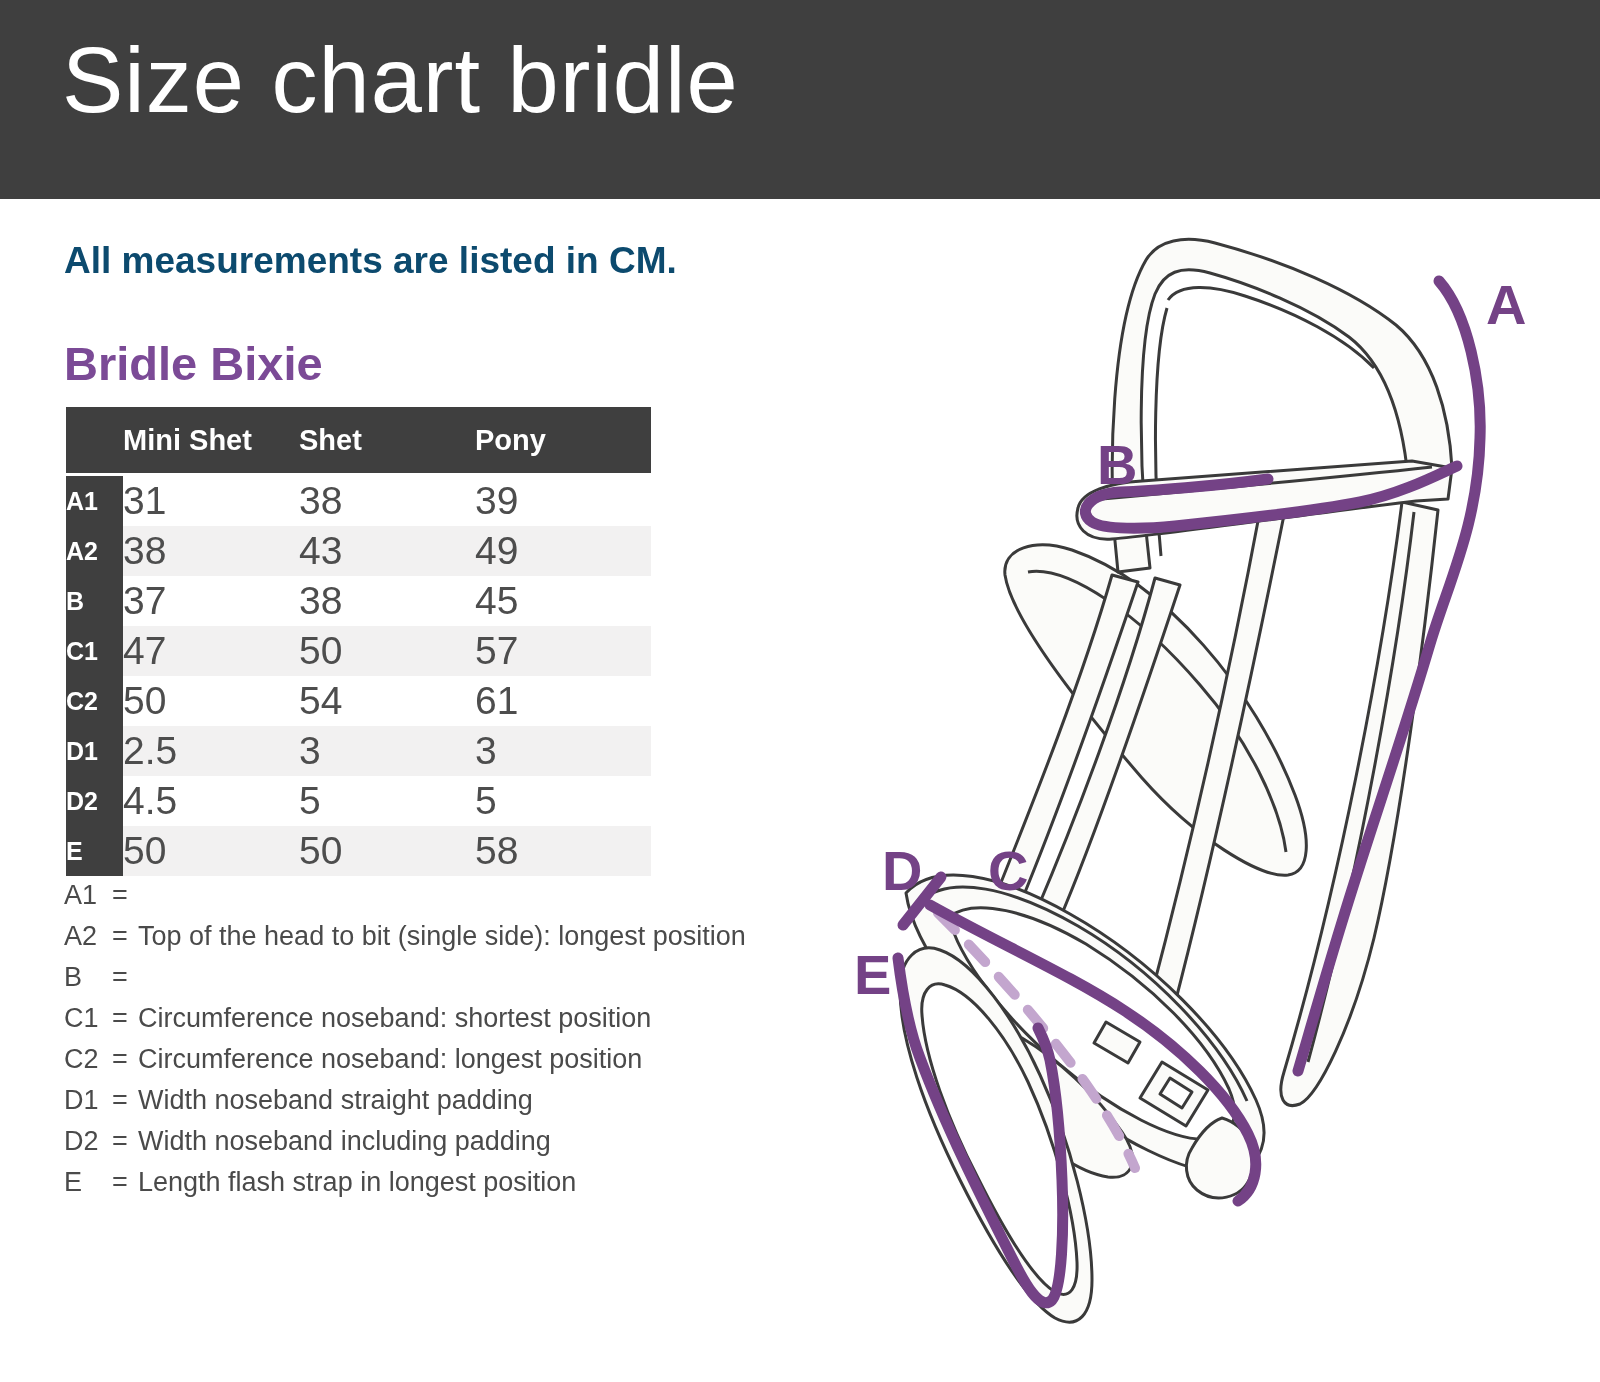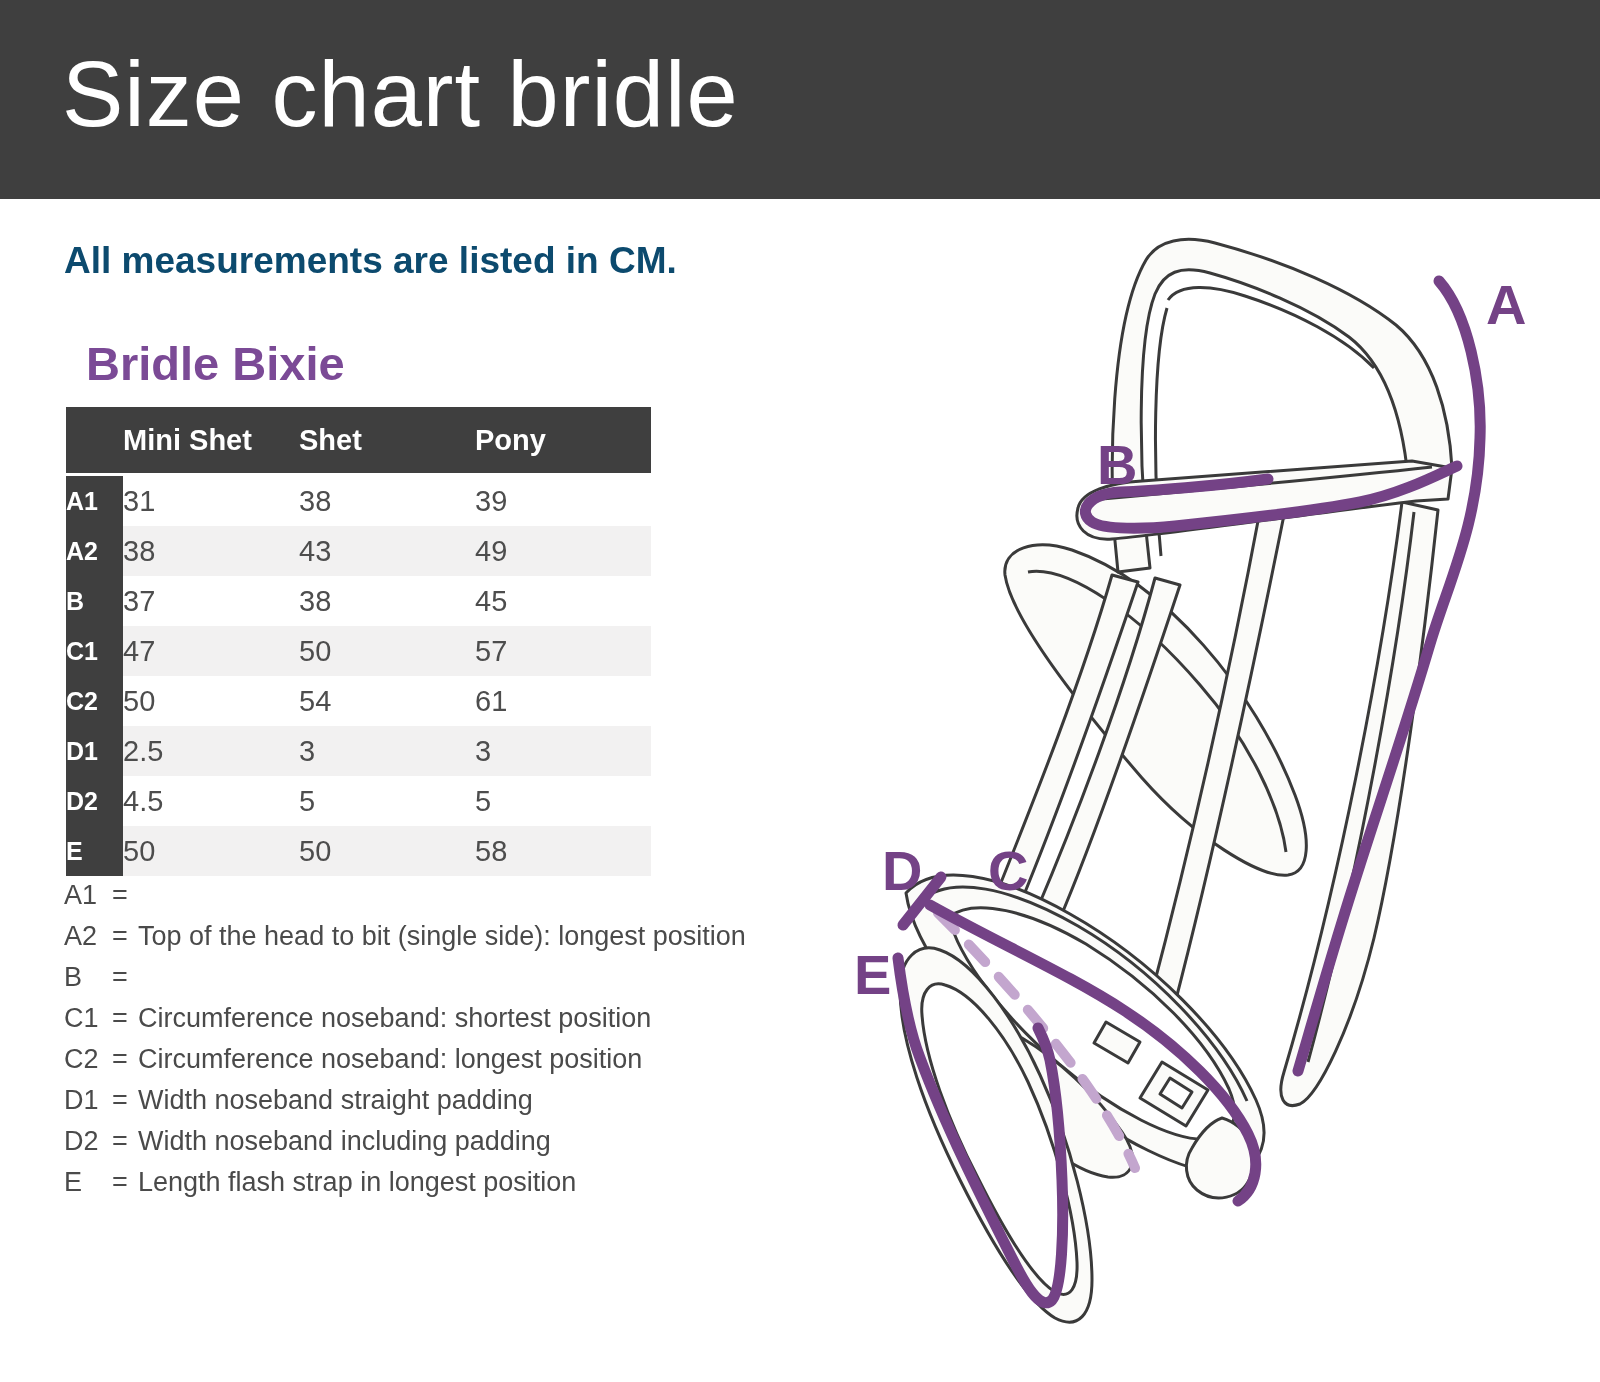--- a/index.html
+++ b/index.html
@@ -3,42 +3,42 @@
 <meta charset="utf-8">
 <style>
   html,body{margin:0;padding:0;}
   body{
     width:1600px;height:1382px;position:relative;background:#ffffff;
     font-family:"Liberation Sans",sans-serif;overflow:hidden;
   }
   
   .header{position:absolute;left:0;top:0;width:1600px;height:199px;background:#3f3f3f;}
   .title{
-    position:absolute;left:62px;top:44px;font-size:92px;font-weight:300;
+    position:absolute;left:62px;top:30px;font-size:92px;font-weight:300;
     color:#ffffff;letter-spacing:1px;line-height:1.1;white-space:nowrap;
   }
   .logo{position:absolute;left:1215px;top:22px;width:330px;height:160px;}
   
   .intro{position:absolute;left:64px;top:240px;font-size:37px;color:#0c4a6e;font-weight:bold;}
-  .product-name{position:absolute;left:64px;top:336px;font-size:47px;font-weight:bold;color:#7b4a96;margin-left:22px;}
+  .product-name{position:absolute;left:64px;top:336px;font-size:47px;font-weight:bold;color:#7b4a96;}
   
   table.size-table{
     position:absolute;left:66px;top:407px;border-collapse:collapse;table-layout:fixed;
   }
   table.size-table th,table.size-table td{padding:0;text-align:left;vertical-align:middle;}
   table.size-table thead th{
     background:#3f3f3f;color:#ffffff;font-size:29px;font-weight:bold;height:66px;
     border-bottom:3px solid #ffffff;
   }
   table.size-table thead th.corner{width:57px;}
   table.size-table thead th.col{width:176px;}
   table.size-table tbody th{
     background:#3f3f3f;color:#ffffff;font-size:25px;font-weight:bold;height:50px;width:57px;
   }
-  table.size-table tbody td{font-size:29px;color:#4d4d4d;height:50px;}
+  table.size-table tbody td{font-size:39px;color:#4d4d4d;height:50px;}
   table.size-table tbody tr.odd td{background:#ffffff;}
   table.size-table tbody tr.even td{background:#f2f1f1;}
   
   .legend{position:absolute;left:64px;top:880px;}
   .legend-line{display:flex;align-items:baseline;height:41px;font-size:27px;color:#4a4a4a;}
   .legend-line .lcode{width:48px;flex:none;}
   .legend-line .leq{width:26px;flex:none;}
   .legend-line .ltext{white-space:nowrap;}
   
   .diagram{position:absolute;left:850px;top:200px;width:700px;height:1182px;}

